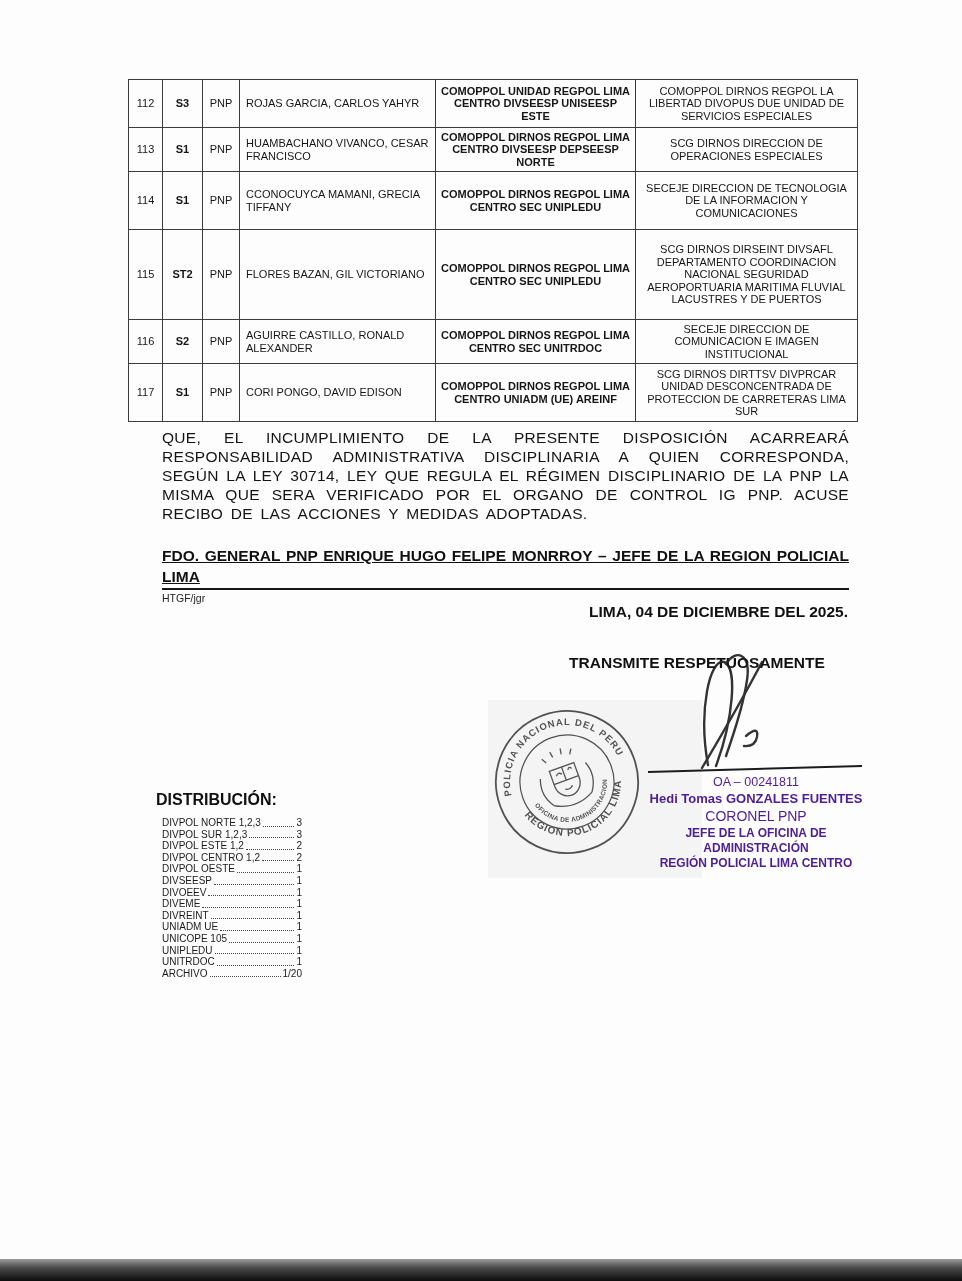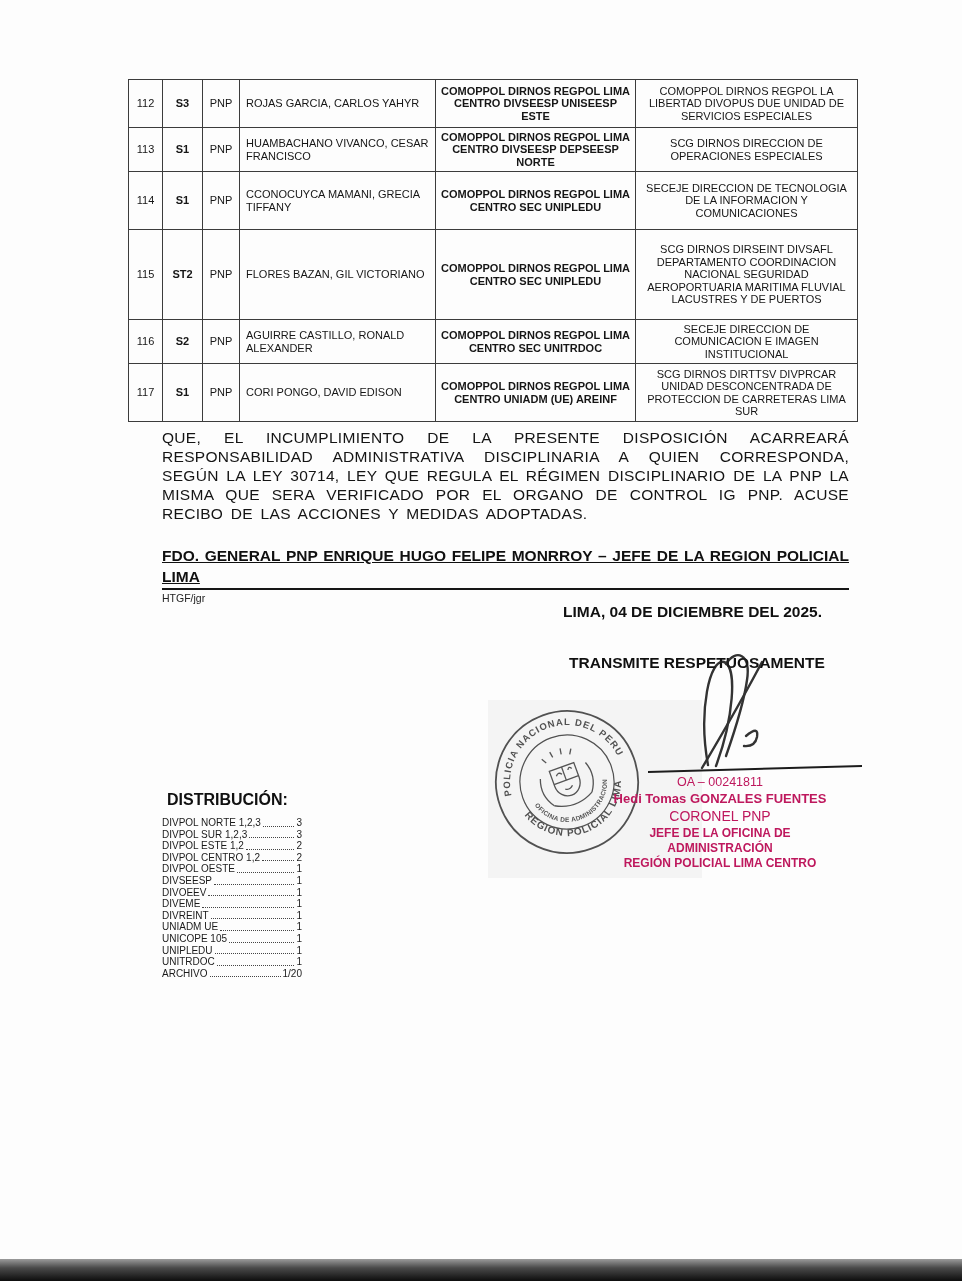--- a/index.html
+++ b/index.html
@@ -33,43 +33,43 @@
 
   .fdo-block {
     position:absolute; left:162px; top:545px; width:687px;
     font-size:15.5px; line-height:21px; font-weight:bold; text-align:justify;
     text-decoration:underline; color:#101010;
   }
   .fdo-rule { position:absolute; left:162px; top:588px; width:687px; height:2px; background:#161616; }
   .initials { position:absolute; left:162px; top:592px; font-size:10.5px; color:#222; }
 
   .date-line {
-    position:absolute; left:539px; top:603px; width:283px;
+    position:absolute; left:565px; top:603px; width:283px;
     font-size:15.5px; font-weight:bold; text-align:right; color:#101010;
   }
   .transmit-line {
     position:absolute; left:558px; top:654px; width:278px;
     font-size:15.5px; font-weight:bold; text-align:center; color:#101010;
   }
 
   
   .stamp-shadow { position:absolute; left:488px; top:700px; width:214px; height:178px; background:rgba(0,0,0,0.035); }
   .stamp-svg { position:absolute; left:440px; top:640px; width:430px; height:240px; }
   .signer-block {
-    position:absolute; left:604px; top:775px; width:232px;
-    text-align:center; color:#be185d;
+    position:absolute; left:640px; top:775px; width:232px;
+    text-align:center; color:#4c1d95;
   }
   .signer-block .oa    { font-size:12.5px; margin-bottom:2px; }
   .signer-block .name  { font-size:13px; font-weight:bold; margin-bottom:2px; }
   .signer-block .rank  { font-size:14px; margin-bottom:2px; }
   .signer-block .title { font-size:12px; font-weight:bold; line-height:15px; }
 
   
   .dist-heading {
-    position:absolute; left:167px; top:791px;
+    position:absolute; left:156px; top:791px;
     font-size:16px; font-weight:bold; color:#101010;text-align:right;
   }
   .dist-list {
     position:absolute; left:162px; top:817px; width:140px;
     font-size:10px; line-height:11.6px; color:#1a1a1a;
   }
   .dist-item { display:flex; }
   .dist-item .dots { flex:1; border-bottom:1px dotted #444; margin:0 2px 2px 2px; min-width:8px; }
   .dist-item .cnt { white-space:nowrap; }
 
@@ -93,21 +93,21 @@
       <col style="width:196px">
         <col style="width:200px">
         <col style="width:222px">
     </colgroup>
     <tbody>
       <tr style="height:48px">
         <td class="c-num">112</td>
         <td class="c-grade">S3</td>
         <td class="c-inst">PNP</td>
         <td class="c-name">ROJAS GARCIA, CARLOS YAHYR</td>
-        <td class="c-unit">COMOPPOL DIRNOS REGPOL LIMA CENTRO DIVSEESP UNISEESP ESTE</td>
+        <td class="c-unit">COMOPPOL UNIDAD REGPOL LIMA CENTRO DIVSEESP UNISEESP ESTE</td>
         <td class="c-dest">COMOPPOL DIRNOS REGPOL LA LIBERTAD DIVOPUS DUE UNIDAD DE SERVICIOS ESPECIALES</td>
       </tr>
       <tr style="height:44px">
         <td class="c-num">113</td>
         <td class="c-grade">S1</td>
         <td class="c-inst">PNP</td>
         <td class="c-name">HUAMBACHANO VIVANCO, CESAR FRANCISCO</td>
         <td class="c-unit">COMOPPOL DIRNOS REGPOL LIMA CENTRO DIVSEESP DEPSEESP NORTE</td>
         <td class="c-dest">SCG DIRNOS DIRECCION DE OPERACIONES ESPECIALES</td>
       </tr>

